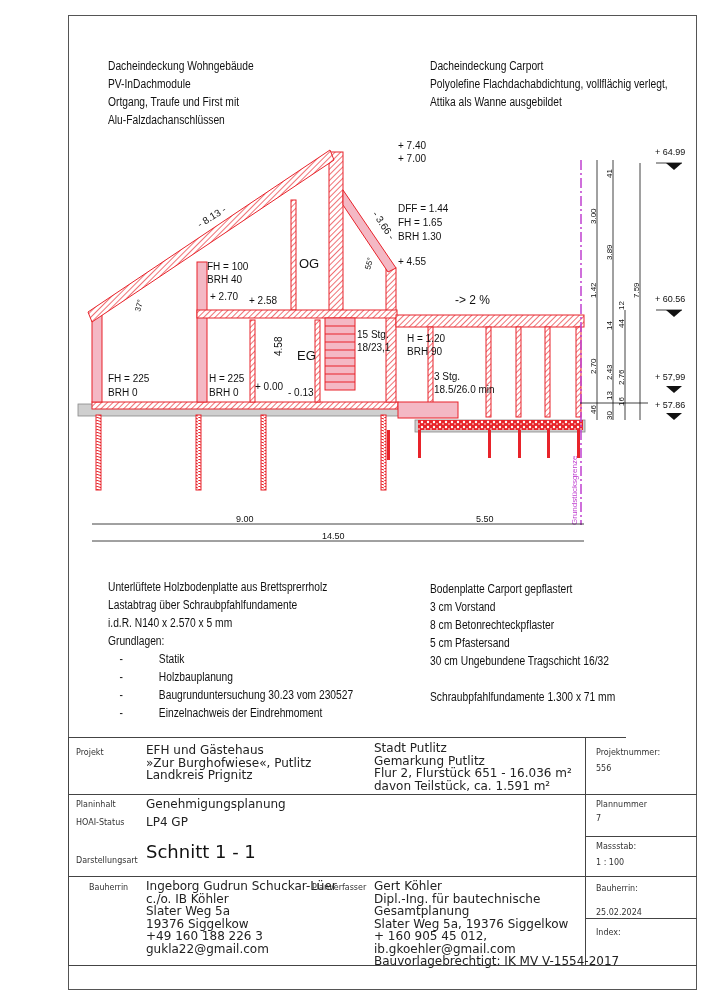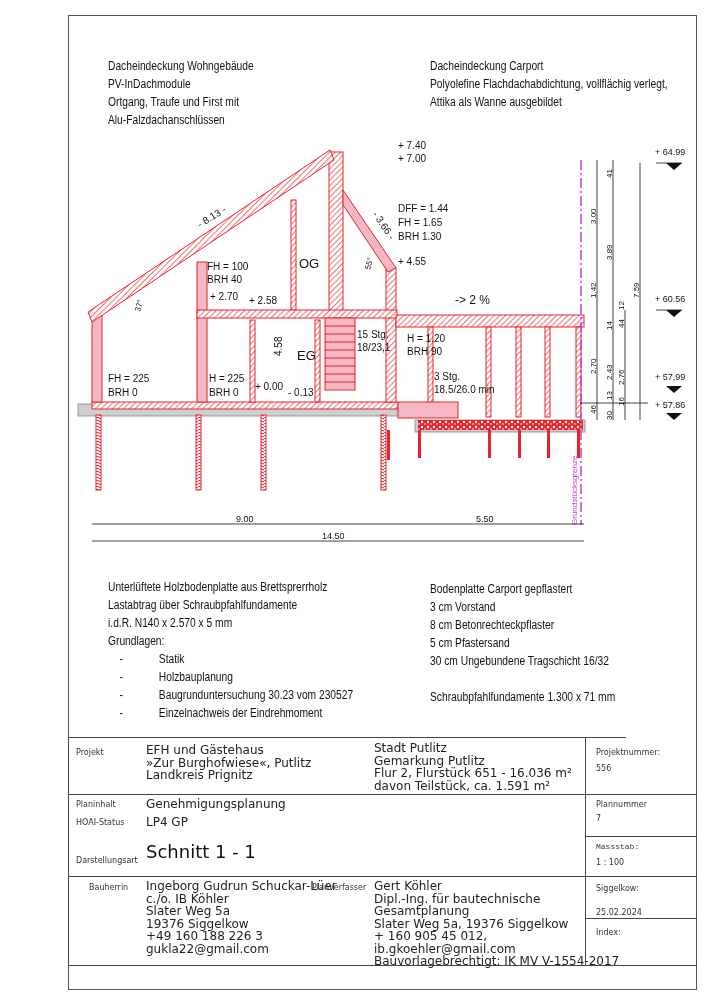--- a/index.html
+++ b/index.html
@@ -249,36 +249,36 @@
 
   <div class="cell lbl" style="left:8px; top:62px;">Planinhalt</div>
   <div class="cell val" style="left:78px; top:60px;">Genehmigungsplanung</div>
   <div class="cell lbl" style="left:8px; top:80px;">HOAI-Status</div>
   <div class="cell val" style="left:78px; top:78px;">LP4 GP</div>
   <div class="cell lbl" style="left:8px; top:118px;">Darstellungsart</div>
   <div class="cell big" style="left:78px; top:103px;">Schnitt 1 - 1</div>
 
   <div class="cell lbl" style="left:528px; top:62px;">Plannummer</div>
   <div class="cell lbl" style="left:528px; top:76px;">7</div>
-  <div class="cell lbl" style="left:528px; top:104px;font-family:Liberation Mono, monospace;">Massstab:</div>
+  <div class="cell lbl" style="left:528px; top:104px;">Massstab:</div>
   <div class="cell lbl" style="left:528px; top:120px;">1 : 100</div>
 
   <div class="cell lbl" style="left:8px; top:145px;margin-left:13px;">Bauherrin</div>
   <div class="cell val" style="left:78px; top:142px;">
     <div>Ingeborg Gudrun Schuckar-Lüer</div>
     <div>c./o. IB Köhler</div>
     <div>Slater Weg 5a</div>
     <div>19376 Siggelkow</div>
     <div>+49 160 188 226 3</div>
     <div>gukla22@gmail.com</div>
   </div>
   <div class="cell lbl" style="left:244px; top:145px;">Planverfasser</div>
   <div class="cell val" style="left:306px; top:142px;">
     <div>Gert Köhler</div>
     <div>Dipl.-Ing. für bautechnische Gesamtplanung</div>
     <div>Slater Weg 5a, 19376 Siggelkow</div>
     <div>+ 160 905 45 012, ib.gkoehler@gmail.com</div>
     <div>Bauvorlagebrechtigt: IK MV V-1554-2017</div>
   </div>
-  <div class="cell lbl" style="left:528px; top:146px;">Siggelkow:</div>
+  <div class="cell lbl" style="left:528px; top:146px;">Bauherrin:</div>
   <div class="cell lbl" style="left:528px; top:162px;margin-top:8px;">25.02.2024</div>
   <div class="cell lbl" style="left:528px; top:190px;">Index:</div>
 </div>
 
 </body></html>

